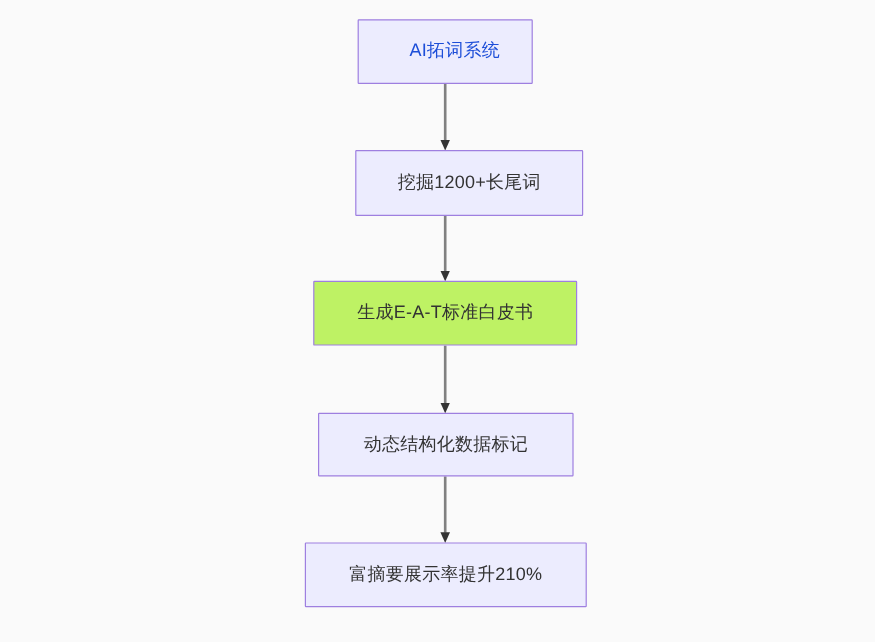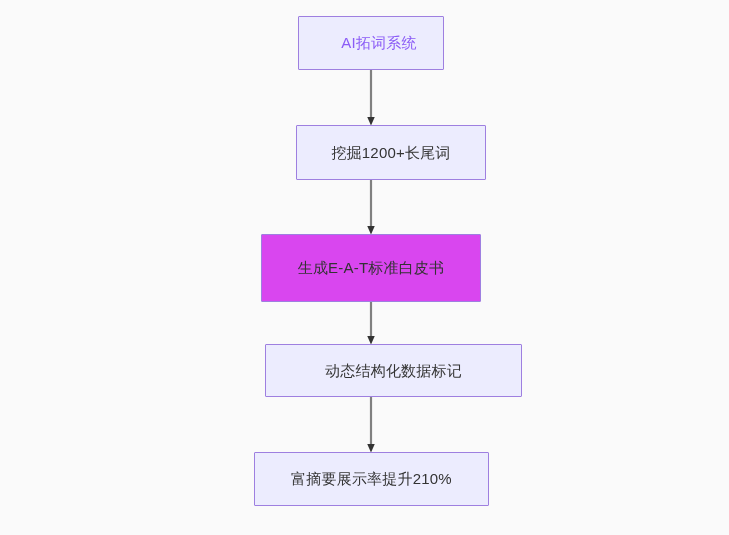--- a/index.html
+++ b/index.html
@@ -65,33 +65,33 @@
       <line x1="371" y1="180" x2="371" y2="226" stroke="#808080" stroke-width="2.2" marker-end="url(#arrowhead)"></line>
     </g>
     <g>
       <line x1="371" y1="288" x2="371" y2="336" stroke="#808080" stroke-width="2.2" marker-end="url(#arrowhead)"></line>
     </g>
     <g>
       <line x1="371" y1="397" x2="371" y2="444" stroke="#808080" stroke-width="2.2" marker-end="url(#arrowhead)"></line>
     </g>
   </svg>
 
-  <div class="node" id="n1" style="left: 298px; top: 16px; width: 146px; height: 54px; background: rgb(236, 236, 254); border-color: rgb(158, 127, 224); color: #8b5cf6; padding-left: 16px;">
+  <div class="node" id="n1" style="left: 298px; top: 16px; width: 146px; height: 54px; background: rgb(236, 236, 254); border-color: rgb(158, 127, 224); color: #1d4ed8; padding-left: 16px;">
     <span class="node-label">AI拓词系统</span>
   </div>
 
   <div class="node" id="n2" style="left: 276px; top: 125px; width: 190px; height: 55px; background: rgb(236, 236, 254); border-color: rgb(158, 127, 224); color: rgb(51, 51, 51); margin-left: 20px;">
     <span class="node-label">挖掘1200+长尾词</span>
   </div>
 
-  <div class="node" id="n3" style="left: 261px; top: 234px; width: 220px; height: 68px; background: #d946ef; border-color: rgb(158, 127, 224); color: rgb(51, 51, 51);">
+  <div class="node" id="n3" style="left: 261px; top: 234px; width: 220px; height: 54px; background: #bef264; border-color: rgb(158, 127, 224); color: rgb(51, 51, 51);">
     <span class="node-label">生成E-A-T标准白皮书</span>
   </div>
 
-  <div class="node" id="n4" style="left: 265px; top: 344px; width: 257px; height: 53px; background: rgb(236, 236, 254); border-color: rgb(158, 127, 224); color: rgb(51, 51, 51);">
+  <div class="node" id="n4" style="left: 265px; top: 344px; width: 213px; height: 53px; background: rgb(236, 236, 254); border-color: rgb(158, 127, 224); color: rgb(51, 51, 51);">
     <span class="node-label">动态结构化数据标记</span>
   </div>
 
   <div class="node" id="n5" style="left: 254px; top: 452px; width: 235px; height: 54px; background: rgb(236, 236, 254); border-color: rgb(158, 127, 224); color: rgb(51, 51, 51);">
     <span class="node-label">富摘要展示率提升210%</span>
   </div>
 
 </div>
 
 </body></html>

